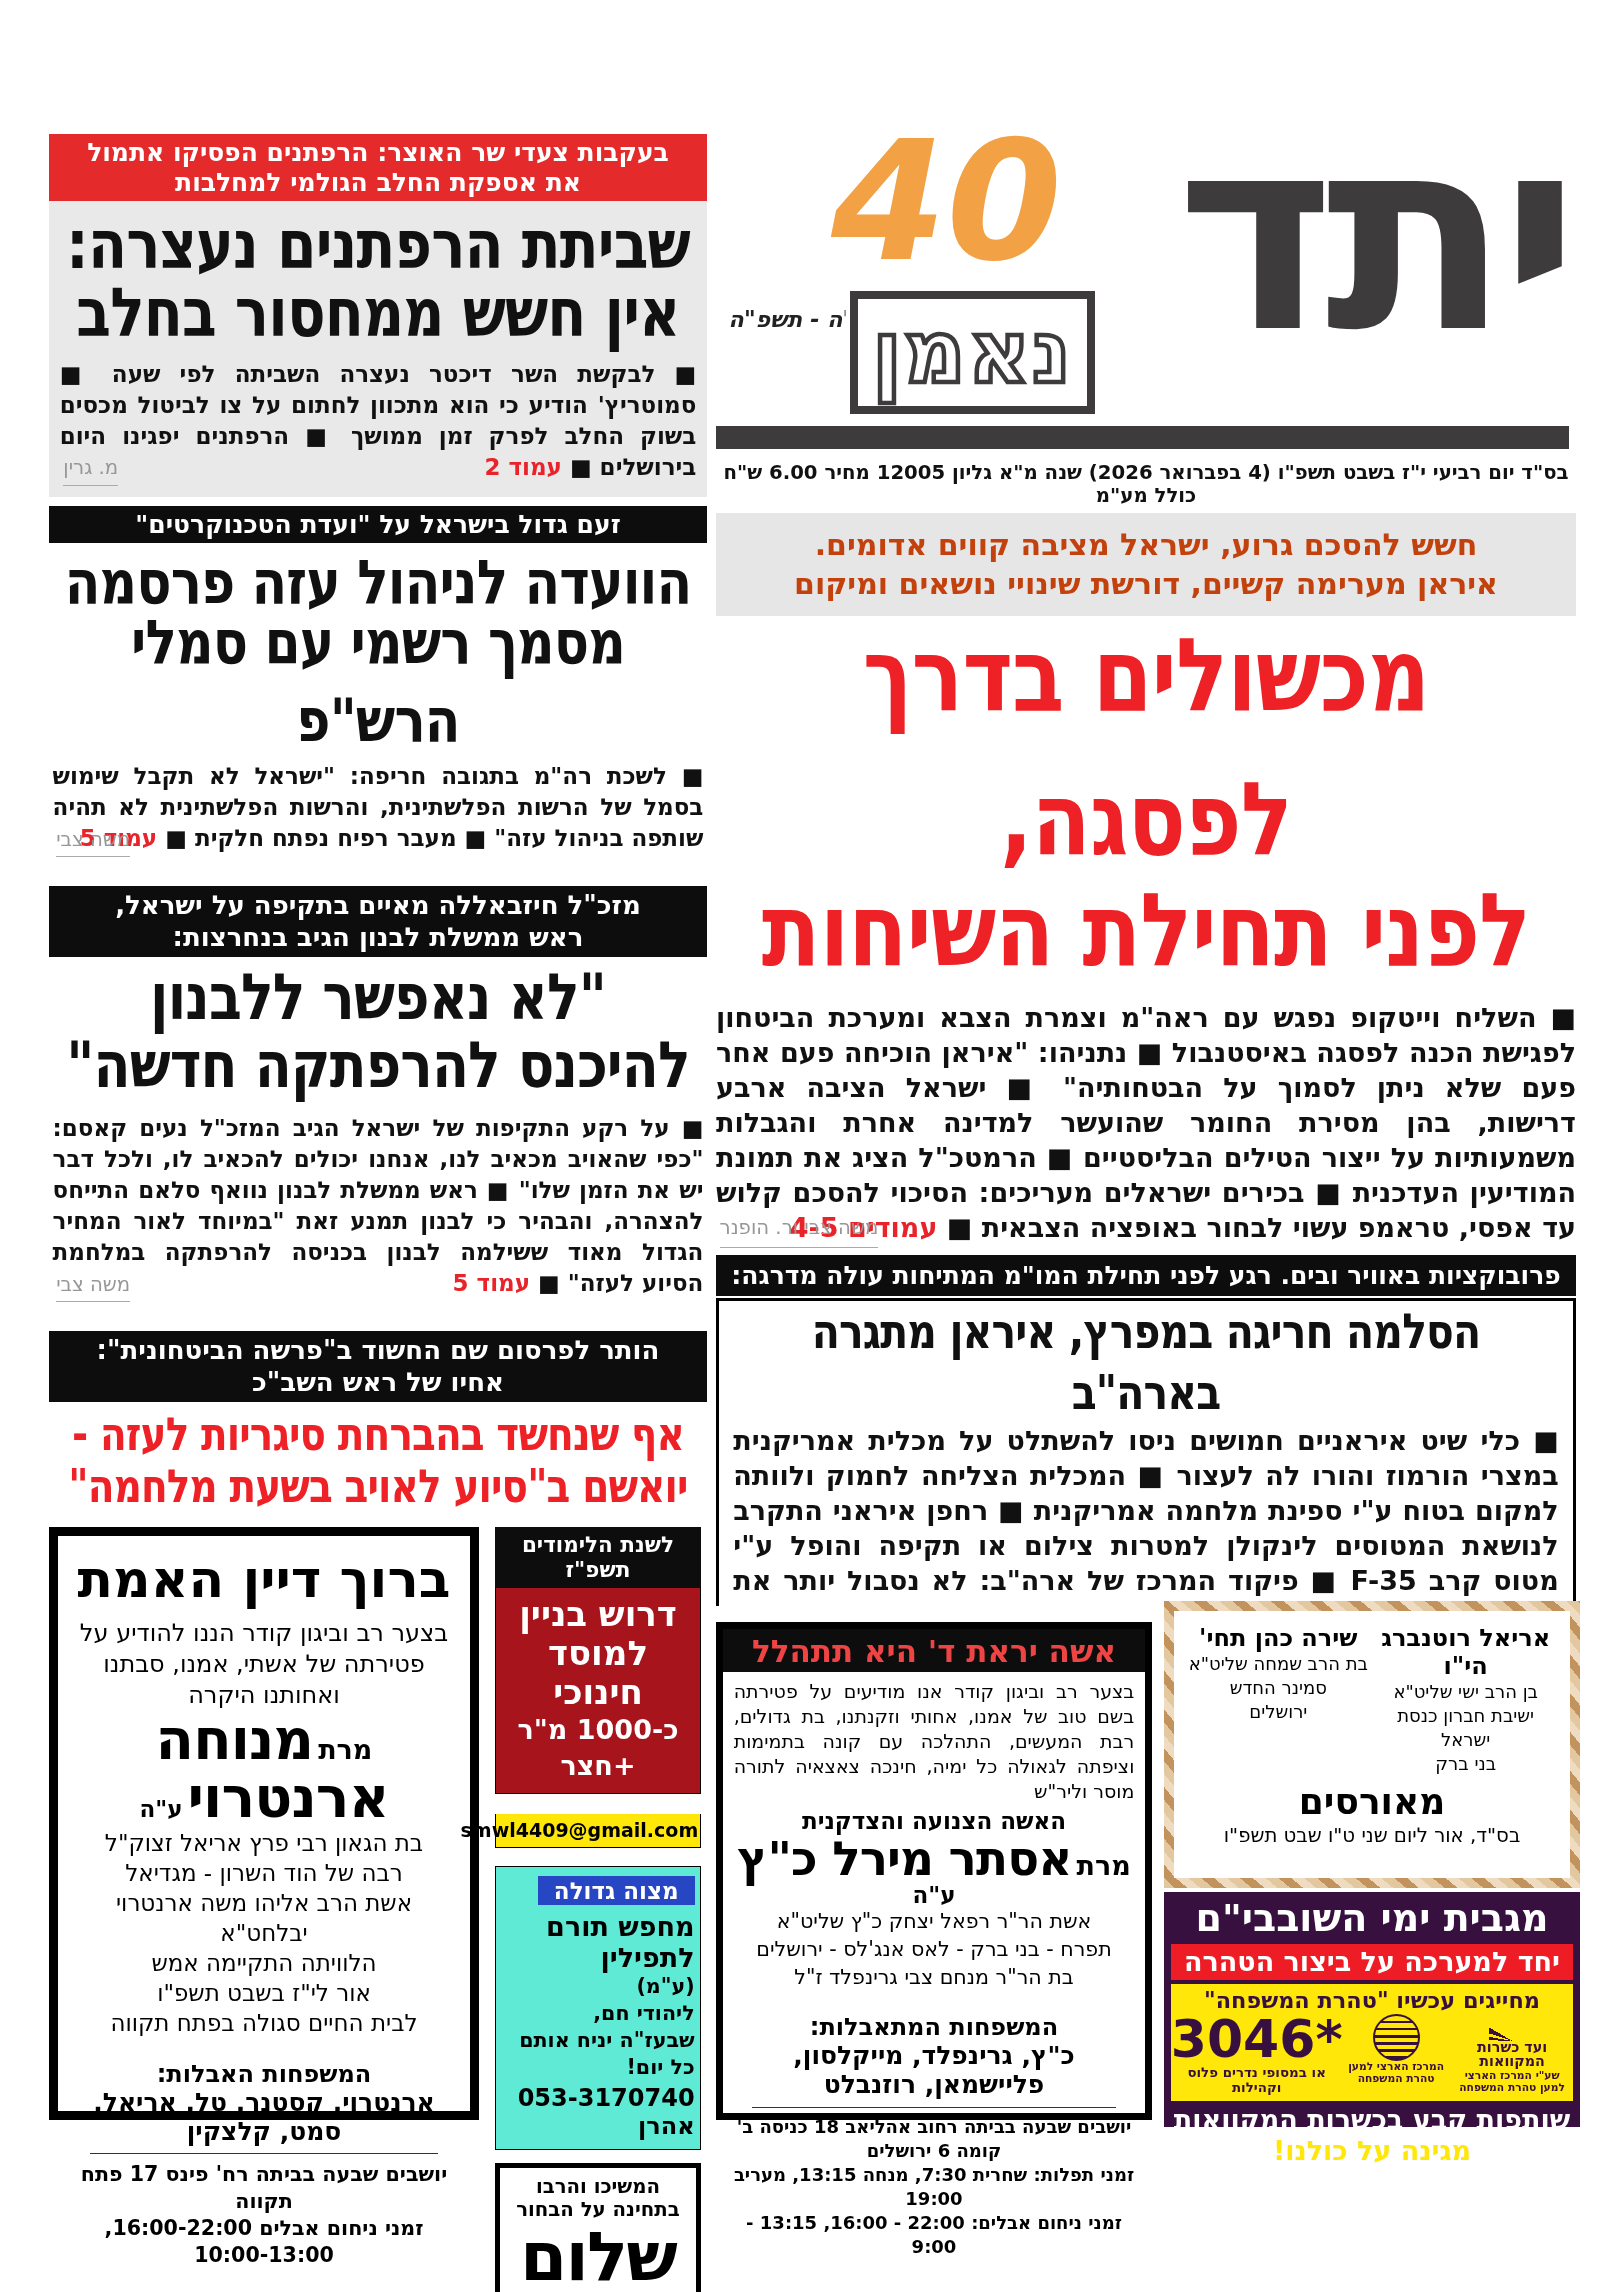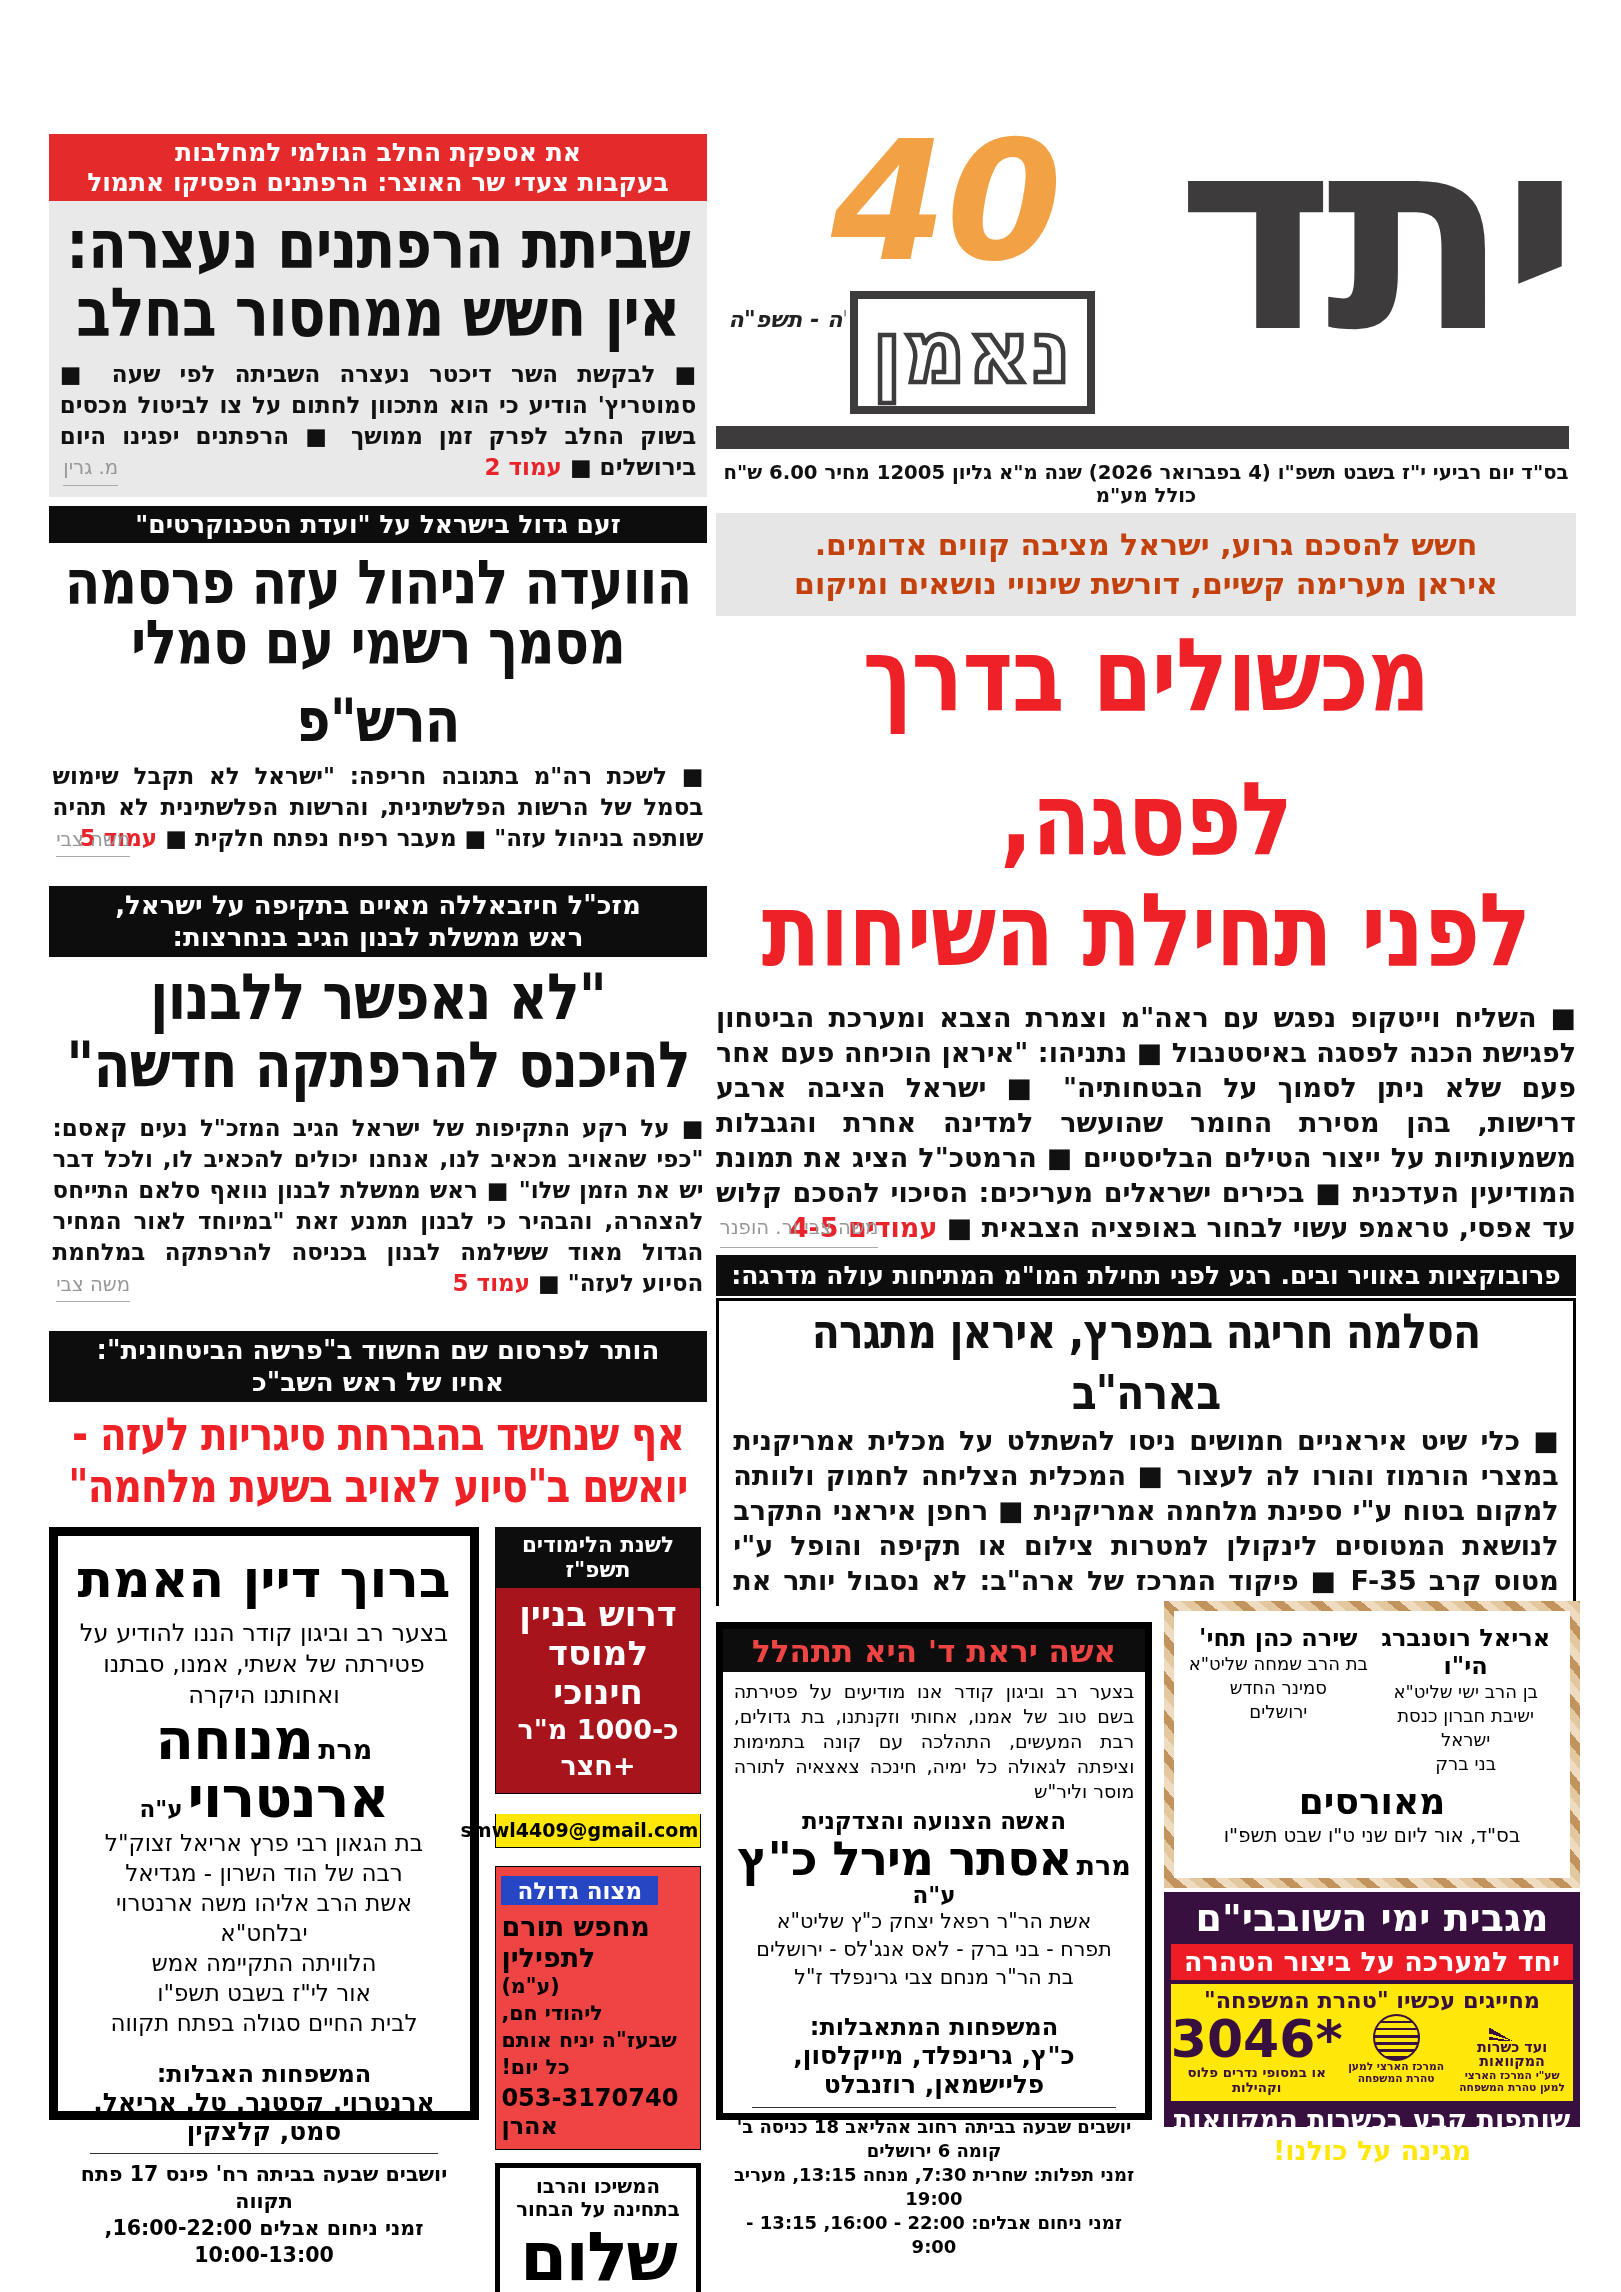--- a/index.html
+++ b/index.html
@@ -78,22 +78,22 @@
 
   #ads-col { left:495px; top:0; width:206px; height:593px; }
   #school-strip { background:#0d0d0d; color:#fff; font-weight:bold; font-size:21.5px;
      padding:5.4px 1.8px; text-align:center; }
   #building-ad { background:#a8141c; color:#fff; text-align:center; padding:7.2px 3.6px 9px;
      border:1.8px solid #000; border-top:none; }
   #building-ad .b1 { font-size:34px; font-weight:bold; line-height:39px; }
   #building-ad .b2 { font-size:27px; font-weight:bold; line-height:36px; }
   #email-strip { background:#ffe70a; border:1.8px solid #000; border-top:none; color:#000;
      font-weight:bold; font-size:19px; text-align:center; padding:5.4px 1.8px;margin-top:20px; }
-  #tefillin-ad { margin-top:18px; background:#ef4444; border:1.8px solid #000;
-     text-align:left; padding:9px 5.4px; }
+  #tefillin-ad { margin-top:18px; background:#5eead4; border:1.8px solid #000;
+     text-align:right; padding:9px 5.4px; }
   #tefillin-badge { display:inline-block; background:#2746c4; color:#fff; font-weight:bold;
      font-size:23px; padding:1.8px 16px; }
   #tefillin-ad .t-main { font-size:27px; font-weight:bold; margin-top:5.4px; }
   #tefillin-ad .t-line { font-size:20.6px; line-height:27px; font-weight:bold; }
   #tefillin-ad .t-phone { font-size:24px; font-weight:bold; margin-top:3.6px; }
   #shalom-box { margin-top:12.5px; border:5.4px solid #000; background:#fff; text-align:center;
      padding:7.2px 3.6px; }
   #shalom-box .s-top { font-size:19.7px; font-weight:bold; }
   #shalom-box .s-name { font-size:68px; font-weight:bold; line-height:72px; letter-spacing:-1.8px; }
 
@@ -143,22 +143,22 @@
 </style>
 </head>
 <body>
 
 <div id="page">
 
   <div id="left-col" class="abs">
 
     <div class="lart">
       <div id="a1-banner" class="banner-red">
+        <span class="kicker-line">בעקבות צעדי שר האוצר: הרפתנים הפסיקו אתמול</span>
         <span class="kicker-line">את אספקת החלב הגולמי למחלבות</span>
-        <span class="kicker-line">בעקבות צעדי שר האוצר: הרפתנים הפסיקו אתמול</span>
       </div>
       <div id="a1-box" class="graybox">
         <div class="headline">
           <span class="tall">שביתת הרפתנים נעצרה:</span>
           <span class="tall">אין חשש ממחסור בחלב</span>
         </div>
         <div class="art-body l-body">
           <span>■ לבקשת השר דיכטר נעצרה השביתה לפי שעה ■ סמוטריץ' הודיע כי הוא מתכוון לחתום על צו לביטול מכסים בשוק החלב לפרק זמן ממושך ■ הרפתנים יפגינו היום בירושלים ■ </span><span class="pageref">עמוד 2</span>
           <span class="byline">מ. גרין</span>
         </div>

